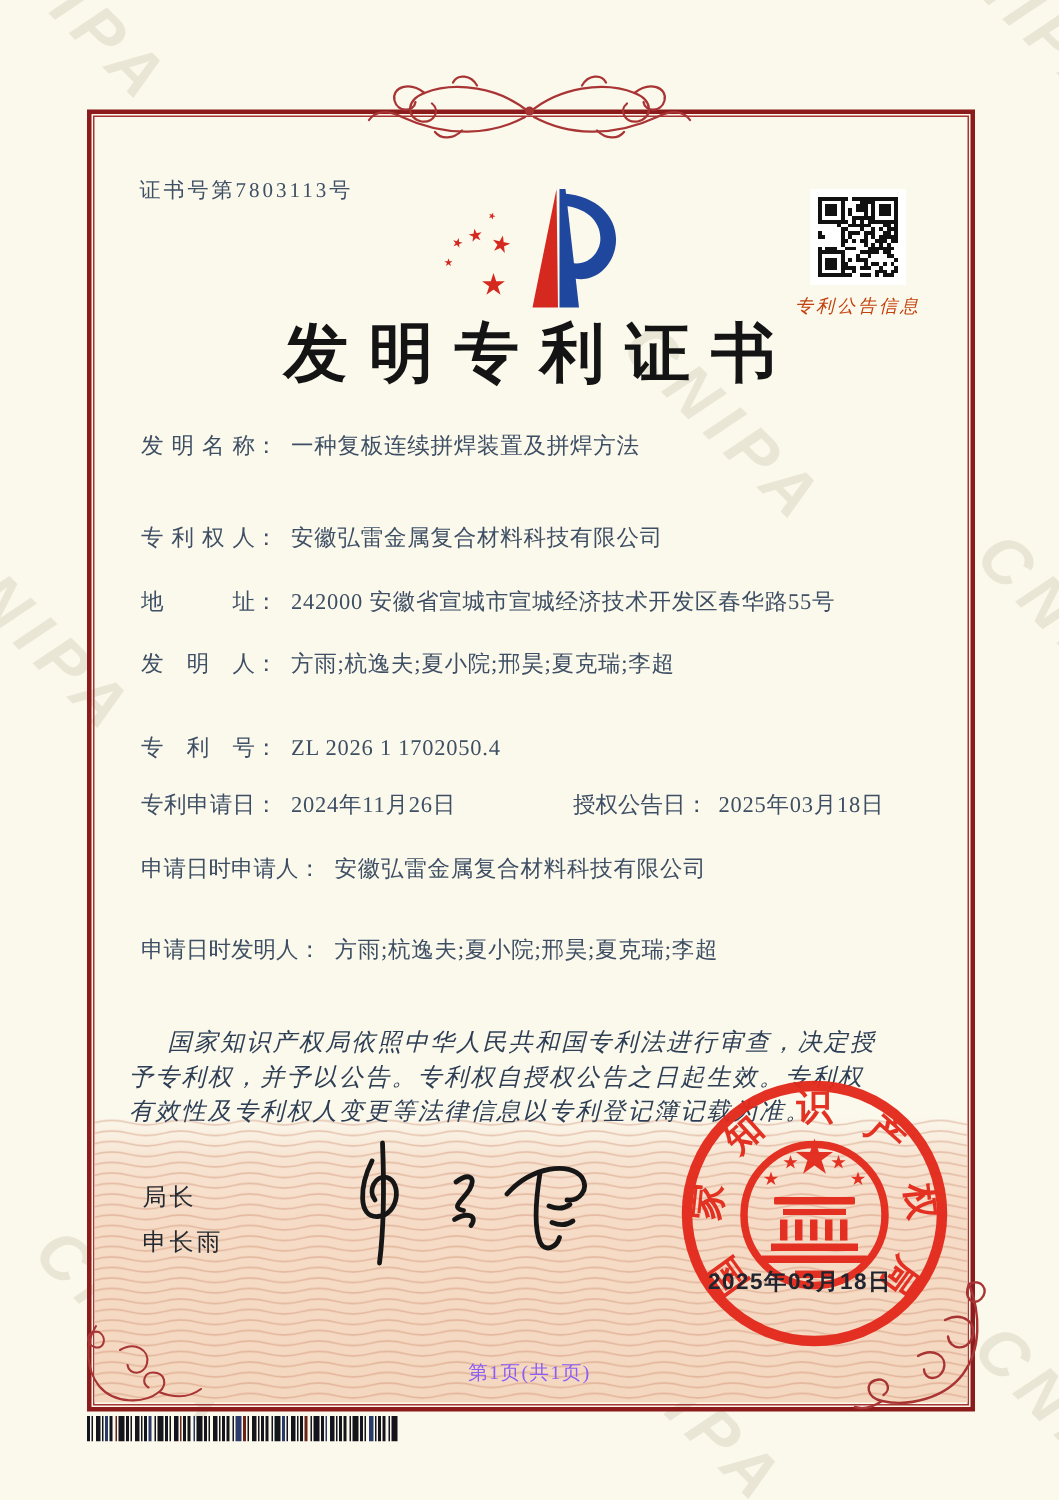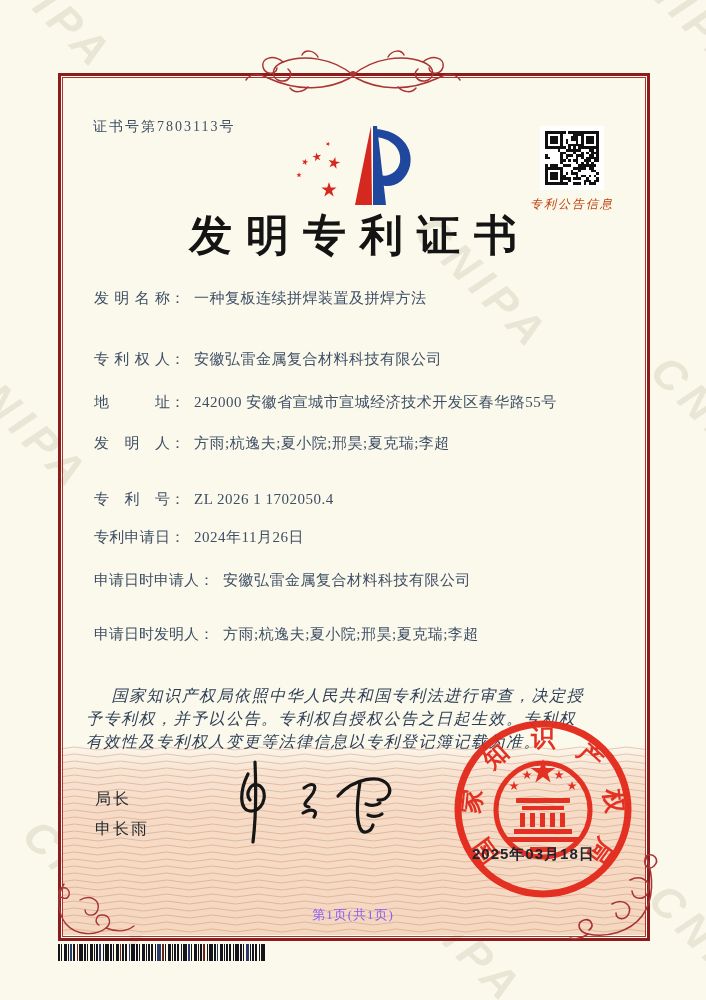--- a/index.html
+++ b/index.html
@@ -314,20 +314,21 @@
     <span class="flabel">地址</span><span>：</span><span class="fvalue">242000 安徽省宣城市宣城经济技术开发区春华路55号</span>
   </div>
   <div class="row r3">
     <span class="flabel">发明人</span><span>：</span><span class="fvalue">方雨;杭逸夫;夏小院;邢昊;夏克瑞;李超</span>
   </div>
   <div class="row r4">
     <span class="flabel">专利号</span><span>：</span><span class="fvalue">ZL 2026 1 1702050.4</span>
   </div>
   <div class="row r5">
     <span class="flabel">专利申请日</span><span>：</span><span class="fvalue">2024年11月26日</span>
+    <span class="col2"><span>授权公告日</span><span>：</span><span class="fvalue">2025年03月18日</span></span>
   </div>
   <div class="row r6 long">
     <span class="flabel">申请日时申请人</span><span>：</span><span class="fvalue">安徽弘雷金属复合材料科技有限公司</span>
   </div>
   <div class="row long">
     <span class="flabel">申请日时发明人</span><span>：</span><span class="fvalue">方雨;杭逸夫;夏小院;邢昊;夏克瑞;李超</span>
   </div>
 </div>
 
 <p class="statement">国家知识产权局依照中华人民共和国专利法进行审查，决定授予专利权，并予以公告。专利权自授权公告之日起生效。专利权有效性及专利权人变更等法律信息以专利登记簿记载为准。</p>

